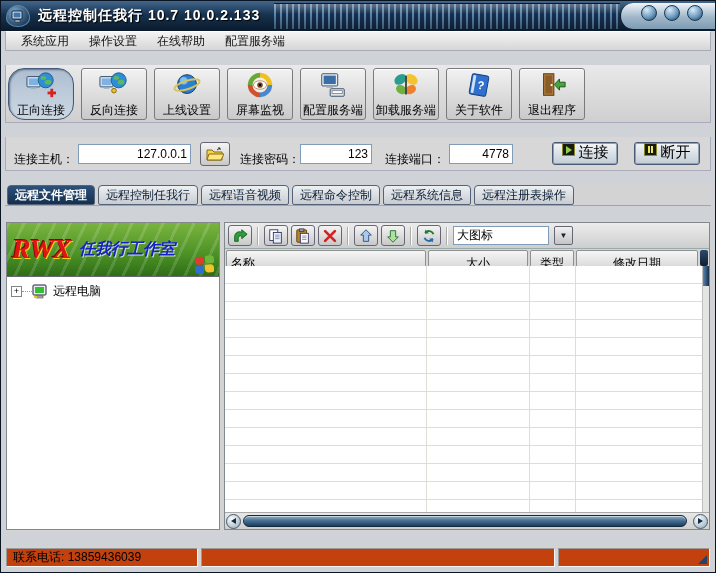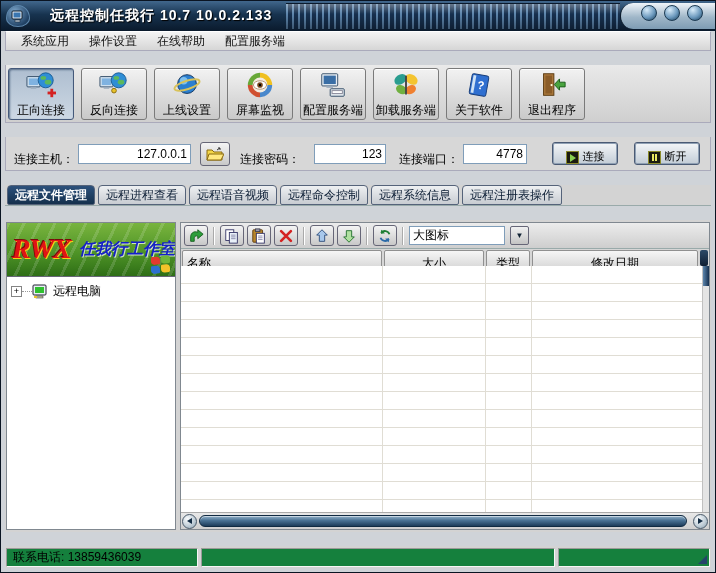--- a/index.html
+++ b/index.html
@@ -18,21 +18,21 @@
     background: linear-gradient(180deg,#41678c 0%,#17334f 45%,#0a1a2c 100%);
     padding-left: 5px; position: relative;
   }
   .app-icon {
     width: 24px; height: 22px; border-radius: 50% 50% 50% 50%/60% 60% 40% 40%;
     background: radial-gradient(circle at 35% 30%, #7fa8cc, #24466a 70%, #122941);
     border: 1px solid #5d87ad; display:flex; align-items:center; justify-content:center;
     flex: 0 0 auto;
   }
   .title-text {
-    color: #fff; font-size: 14px; font-weight: bold; margin-left: 20px;
+    color: #fff; font-size: 14px; font-weight: bold; margin-left: 8px;
     white-space: nowrap; text-shadow: 1px 1px 1px #000; letter-spacing: 1px;
   }
   .title-stripes {
     flex: 1; height: 26px; margin: 0 0 0 14px; align-self: center;
     background:
       linear-gradient(180deg, rgba(255,255,255,.35), rgba(255,255,255,0) 40%, rgba(0,0,0,.35)),
       repeating-linear-gradient(90deg,#5d86ad 0 2px,#16304f 2px 6px);
     border-top: 1px solid #0a1a2c;
   }
   .caption-buttons {
@@ -70,48 +70,48 @@
   }
   .tb-btn {
     width: 66px; height: 52px; display: flex; flex-direction: column;
     align-items: center; justify-content: center; gap: 1px;
     background: linear-gradient(180deg,#f2f2f2,#c9c9c9);
     border: 1px solid #7a7a7a; border-radius: 3px;
     box-shadow: inset 0 1px 0 #fff; cursor: pointer;
   }
   .tb-btn.active {
     background: linear-gradient(180deg,#aebed0,#cdd8e4);
-    box-shadow: inset 1px 1px 2px #5a708a; border-color:#45597a;
+    box-shadow: inset 1px 1px 2px #5a708a; border-color:#45597a;border-radius:16px;
   }
   .tb-label { font-size: 12px; color: #000; white-space: nowrap; }
 
   
   .connbar {
     height: 34px; display: flex; align-items: center;
     background:#d7d7d7; border: 1px solid #aab; border-top: none;
     padding: 0 8px; font-size: 12px; color:#000;
   }
   .connbar label { white-space: nowrap; margin-top: 12px; }
   .conn-input {
     height: 20px; border: 1px solid #7f9db9; background:#fff;
     font-size: 12px; padding: 0 3px; font-family: "Liberation Sans", sans-serif; text-align: right;
   }
   .host-input { width: 113px; margin-left: 4px; }
-  .pwd-input  { width: 72px;  margin-left: 14px; }
+  .pwd-input  { width: 72px;  margin-left: 0; }
   .port-input { width: 64px;  margin-left: 4px; }
   .folder-btn {
     width: 30px; height: 24px; margin-left: 9px; cursor:pointer;
     background: linear-gradient(180deg,#f4f4f4,#c8c8c8);
     border: 1px solid #708; border: 1px solid #667; border-radius: 3px;
     display:flex; align-items:center; justify-content:center;
   }
   .lbl2 { margin-left: 10px; } .lbl3 { margin-left: 13px; }
   .conn-btn {
-    height: 23px; width: 66px; display: flex; align-items: flex-end; justify-content:center;
-    gap: 4px; cursor: pointer; font-size: 11px; color:#000;
+    height: 23px; width: 66px; display: flex; align-items: flex-start; justify-content:center;
+    gap: 4px; cursor: pointer; font-size: 15px; color:#000;
     background: linear-gradient(180deg,#f4f6f8,#c2ccd6);
     border: 1px solid #4a5a74; border-radius: 3px; box-shadow: 0 0 0 1px #8fa0b4 inset;
   }
   .btn-connect { margin-left: auto; }
   .btn-disconnect { margin-left: 16px; margin-right: 2px; }
   .mini-ic {
     width: 13px; height: 13px; background:#1a1a10; border:1px solid #8a8a2a;
     display:flex; align-items:center; justify-content:center;
   }
   .play-tri { width:0; height:0; border-left:6px solid #8ad050; border-top:4px solid transparent; border-bottom:4px solid transparent; margin-left:2px;}
@@ -133,21 +133,21 @@
   .tab.active {
     background: linear-gradient(180deg,#2c517c,#15304d);
     color:#fff; font-weight: bold;
   }
 
   
   .main { flex: 1; display: flex; gap: 4px; padding: 2px 1px; background:#d3d3d3; min-height:0; }
 
   
   .sidebar {
-    width: 170px; border: 1px solid #808890; background:#0ea5e9;
+    width: 214px; border: 1px solid #808890; background:#0ea5e9;
     display: flex; flex-direction: column;
   }
   .banner {
     height: 54px; position: relative; overflow: hidden; flex: 0 0 auto;
     background:
       repeating-linear-gradient(115deg, rgba(255,255,255,.14) 0 3px, rgba(255,255,255,0) 3px 14px),
       linear-gradient(180deg,#79b43e 0%,#4f9427 55%,#2e6e16 100%);
     border-bottom: 1px solid #667;
   }
   .rwx {
@@ -245,21 +245,21 @@
     border: 1px solid #102a42; box-shadow: inset 0 1px 0 rgba(255,255,255,.5);
   }
 
   
   .statusbar {
     height: 22px; flex: 0 0 auto; display: flex; gap: 3px; align-items: stretch;
     background:#d3d3d3; padding: 2px 1px 1px 1px; font-size: 12px; color:#000;
   }
   .sb-panel {
     border: 1px solid; border-color: #9a9a9a #f6f6f6 #f6f6f6 #9a9a9a;
-    display: flex; align-items: center; padding: 0 6px; background:#15803d;
+    display: flex; align-items: center; padding: 0 6px; background:#c2410c;
     white-space: nowrap; overflow: hidden;
   }
   .sb-1 { width: 192px; } .sb-2 { flex: 1; } .sb-3 { width: 152px; position: relative; }
   .grip {
     position: absolute; right: 2px; bottom: 2px; width: 0; height: 0;
     border-left: 9px solid transparent; border-bottom: 9px solid #24446a;
   }
 </style>
 </head>
 <body>
@@ -414,21 +414,21 @@
               <i></i>
               <i></i>
             </span>
           </span>
         <span>断开</span>
       </div>
     </div>
 
     <div class="tabs">
       <div class="tab active">远程文件管理</div>
-      <div class="tab">远程进程查看</div>
+      <div class="tab">远程控制任我行</div>
       <div class="tab">远程语音视频</div>
       <div class="tab">远程命令控制</div>
       <div class="tab">远程系统信息</div>
       <div class="tab">远程注册表操作</div>
     </div>
 
     <div class="main">
 
       <div class="sidebar">
         <div class="banner">

